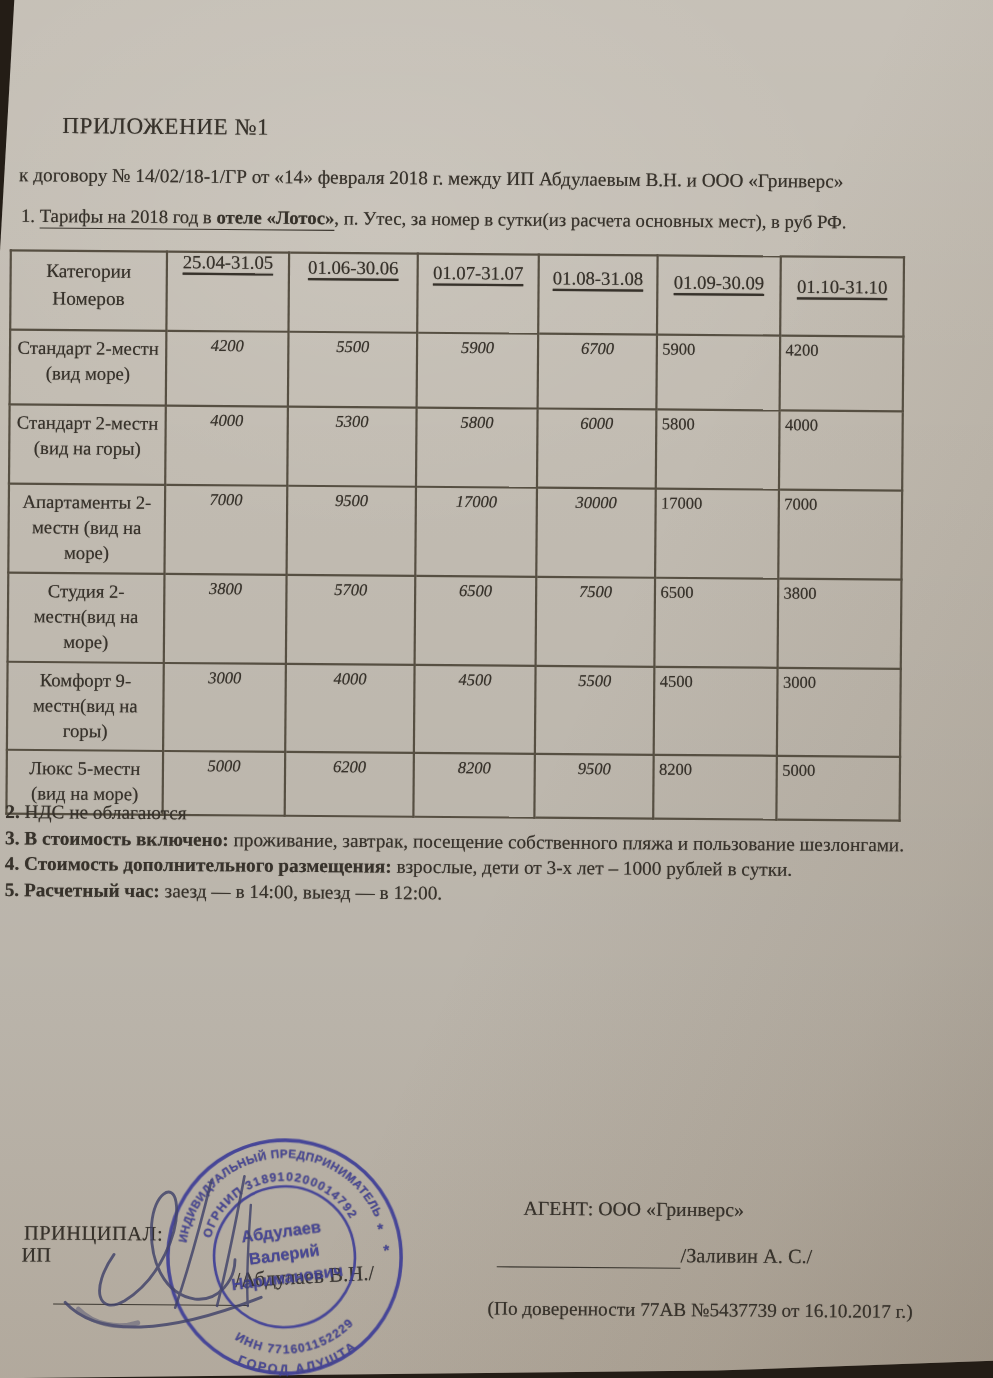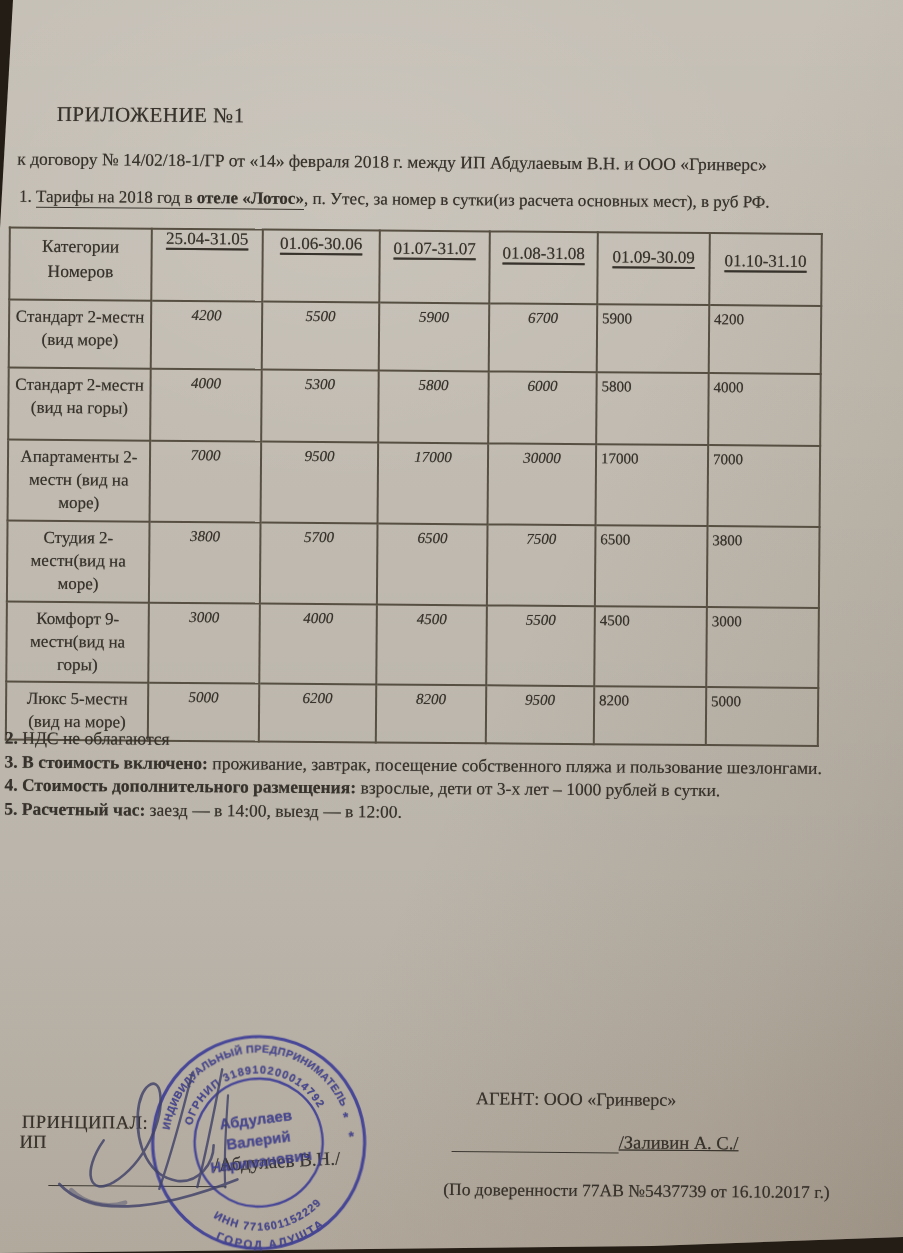--- a/index.html
+++ b/index.html
@@ -75,21 +75,21 @@
   .ip-row{left:28px;top:1132px;font-size:18.5px;}
   .ip-line{position:absolute;left:57px;top:1168px;width:178px;height:17px;border-bottom:1.7px solid #3c3831;}
   .principal-name{
     left:222px;top:1149px;font-size:19px;
     transform:rotate(-3.5deg);
     color:#3a3734;white-space:nowrap;
   }
   .agent-label{left:484px;top:1085px;font-size:18px;}
   .agent-sign{left:460px;top:1128px;font-size:18.5px;display:flex;align-items:flex-end;}
   .sig-line{display:inline-block;width:167px;height:20px;border-bottom:1.8px solid #3c3831;}
-  .agent-name{white-space:nowrap;text-decoration:underline;}
+  .agent-name{white-space:nowrap;}
   .attorney{left:452px;top:1176px;font-size:17.5px;white-space:nowrap;}
 
   
   .stamp{
     position:absolute;left:152px;top:1026px;
     opacity:0.92;
     filter:blur(0.35px);
   }
   .stamp text{
     font-family:"Liberation Sans", sans-serif;

